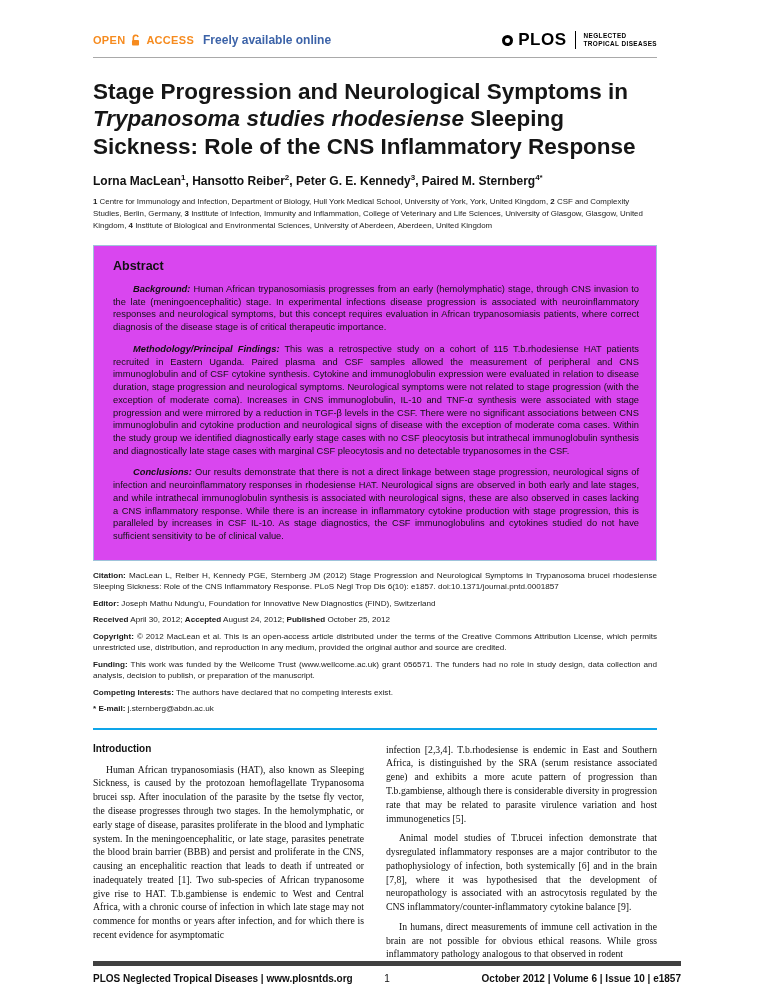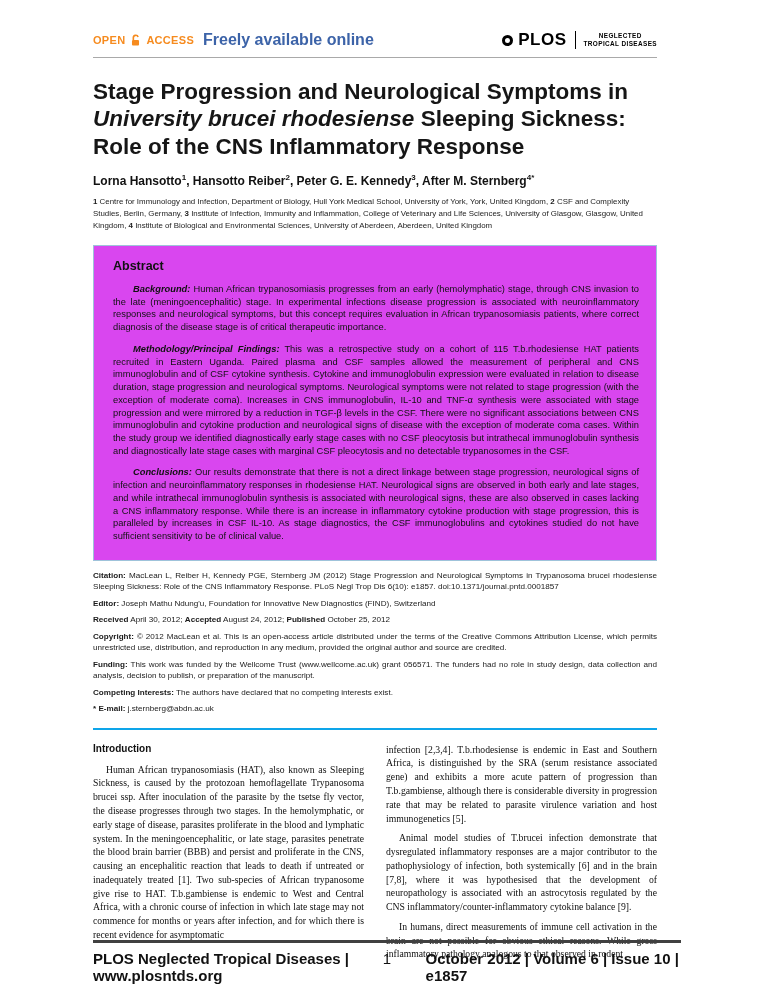--- a/index.html
+++ b/index.html
@@ -7,22 +7,22 @@
   .page {
     width:728px; height:1000px; margin:0 auto; position:relative;
     background:#ffffff; padding:30px 94px 0 70px; overflow:hidden;
     font-family:"Liberation Sans", sans-serif; color:#111;
   }
   
   .topbar { display:flex; justify-content:space-between; align-items:center;
             padding-bottom:7px; border-bottom:1px solid #a9a9a9; }
   .oa { display:flex; align-items:center; gap:4px; }
   .oa-open, .oa-access { font-weight:700; font-size:11px; color:#F68B1F; letter-spacing:.3px; }
-  .oa-free { font-weight:700; font-size:16px; color:#3C63A8; margin-left:5px; }
-  .plos { display:flex; align-items:center; gap:5px;text-align:center; }
+  .oa-free { font-weight:700; font-size:12px; color:#3C63A8; margin-left:5px; }
+  .plos { display:flex; align-items:center; gap:5px; }
   .plos-circle { width:11px; height:11px; border:3px solid #000; border-radius:50%; display:inline-block; }
   .plos-name { font-weight:700; font-size:17px; letter-spacing:.5px; color:#000; }
   .plos-divider { width:1px; height:18px; background:#000; margin:0 3px; }
   .plos-sub { display:flex; flex-direction:column; font-size:6.4px; font-weight:700; letter-spacing:.4px; line-height:1.25; color:#000; }
   
   h1.title { font-size:22.5px; line-height:1.22; font-weight:700; color:#161616; margin:20px 0 13px 0; }
   h1.title i { font-style:italic; }
   .authors { font-size:12px; font-weight:700; margin-bottom:8px; color:#111; }
   .author:not(:last-child)::after { content:", "; }
   .authors sup { font-size:8px; }
@@ -38,23 +38,23 @@
   .meta { font-size:8.1px; line-height:1.42; text-align:justify; margin:0 0 5px 0; color:#1a1a1a; }
   .meta b { font-weight:700; }
   
   .body-cols { display:flex; gap:22px; font-family:"Liberation Serif", serif; }
   .col { flex:1 1 0; min-width:0; }
   .sec-heading { font-family:"Liberation Sans", sans-serif; font-size:10px; font-weight:700; margin:0 0 9px 0; color:#111; }
   .body-p { font-size:9.7px; line-height:1.42; text-align:justify; margin:0 0 6px 0; color:#0e0e0e; }
   .indent { text-indent:13px; }
   
   .footer { position:absolute; left:70px; right:70px; bottom:16px;
-            border-top:3px solid #404040; padding-top:7px;
+            border-top:5px solid #404040; padding-top:7px;
             display:flex; justify-content:space-between; align-items:flex-start;
-            font-size:15px; font-weight:700; color:#111; }
+            font-size:10px; font-weight:700; color:#111; }
   .footer-page { position:absolute; left:50%; transform:translateX(-50%); font-weight:400; }
 </style>
 </head>
 <body>
 
 <div class="page">
 
   <div class="topbar">
     <div class="oa">
       <span class="oa-open">OPEN</span>
@@ -71,24 +71,24 @@
       <span class="plos-circle"></span>
       <span class="plos-name">PLOS</span>
       <span class="plos-divider"></span>
       <span class="plos-sub">
         <span>NEGLECTED</span>
         <span>TROPICAL DISEASES</span>
       </span>
     </div>
   </div>
 
-  <h1 class="title"><span>Stage Progression and Neurological Symptoms in </span><i>University brucei rhodesiense</i><span> Sleeping Sickness: Role of the CNS Inflammatory Response</span></h1>
+  <h1 class="title"><span>Stage Progression and Neurological Symptoms in </span><i>Trypanosoma studies rhodesiense</i><span> Sleeping Sickness: Role of the CNS Inflammatory Response</span></h1>
 
   <div class="authors">
-    <span class="author"><span>Lorna Hansotto</span><sup>1</sup></span><span class="author"><span>Hansotto Reiber</span><sup>2</sup></span><span class="author"><span>Peter G. E. Kennedy</span><sup>3</sup></span><span class="author"><span>After M. Sternberg</span><sup>4*</sup></span>
+    <span class="author"><span>Lorna MacLean</span><sup>1</sup></span><span class="author"><span>Hansotto Reiber</span><sup>2</sup></span><span class="author"><span>Peter G. E. Kennedy</span><sup>3</sup></span><span class="author"><span>Paired M. Sternberg</span><sup>4*</sup></span>
   </div>
 
   <p class="affiliations">
     <span class="affnum">1</span> <span>Centre for Immunology and Infection, Department of Biology, Hull York Medical School, University of York, York, United Kingdom,</span>
     <span class="affnum">2</span> <span>CSF and Complexity Studies, Berlin, Germany,</span>
     <span class="affnum">3</span> <span>Institute of Infection, Immunity and Inflammation, College of Veterinary and Life Sciences, University of Glasgow, Glasgow, United Kingdom,</span>
     <span class="affnum">4</span> <span>Institute of Biological and Environmental Sciences, University of Aberdeen, Aberdeen, United Kingdom</span>
   </p>
 
   <div class="abstract-box">

